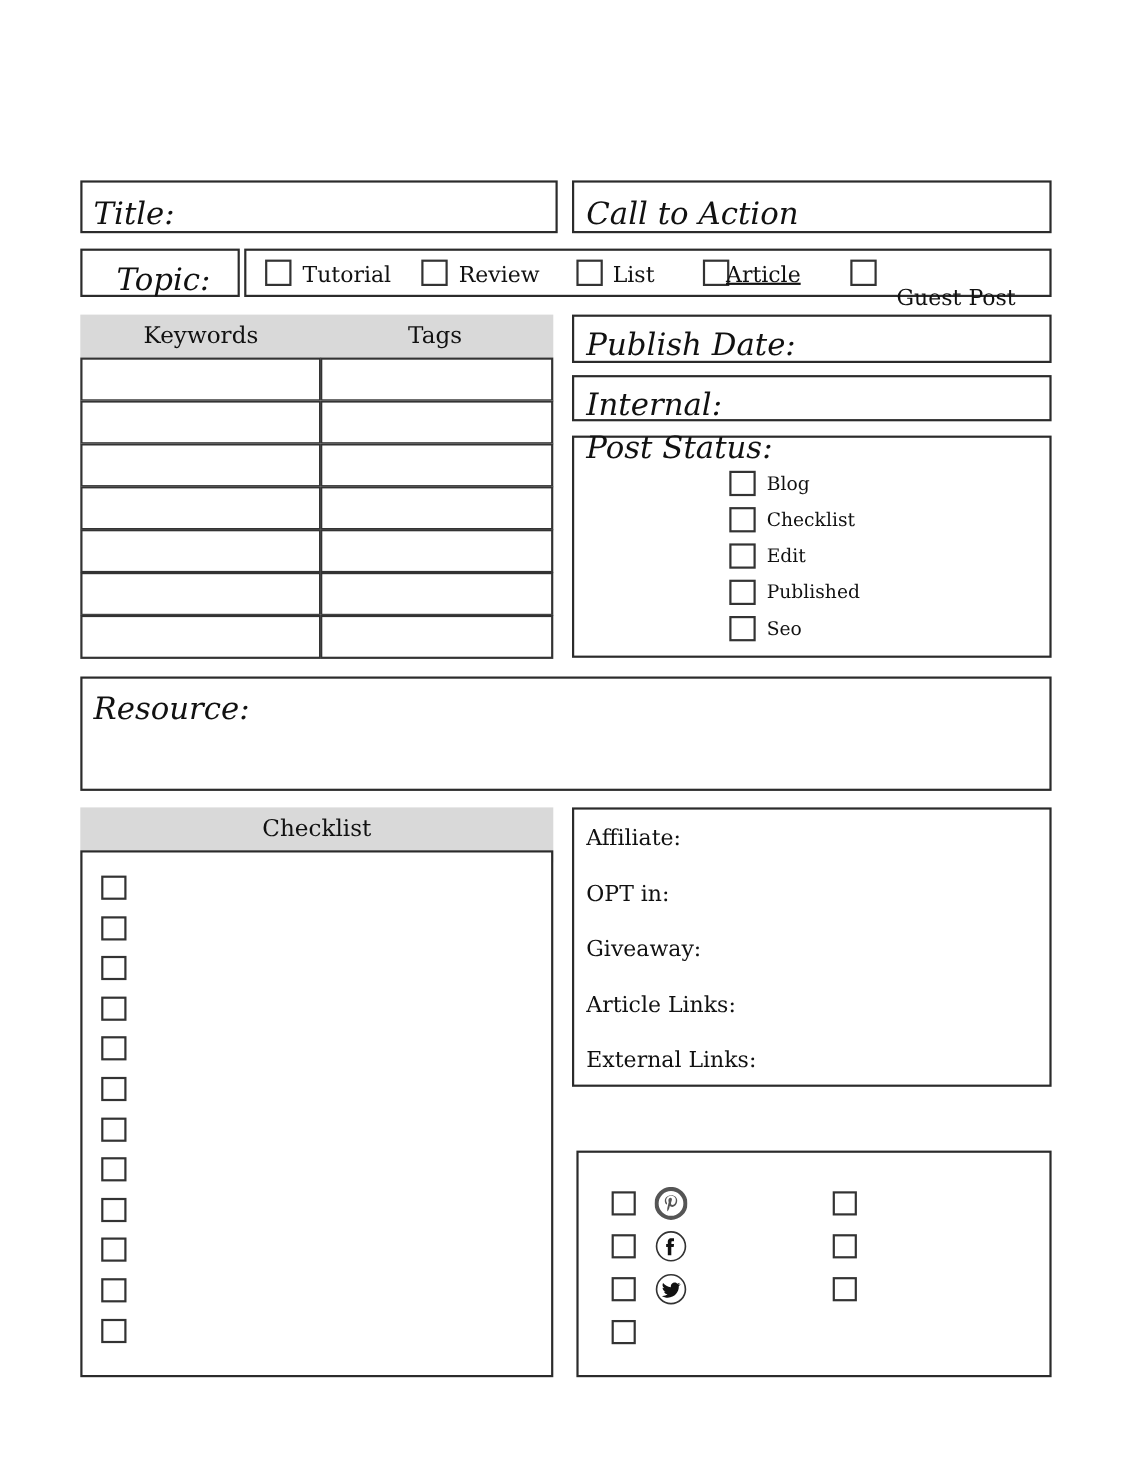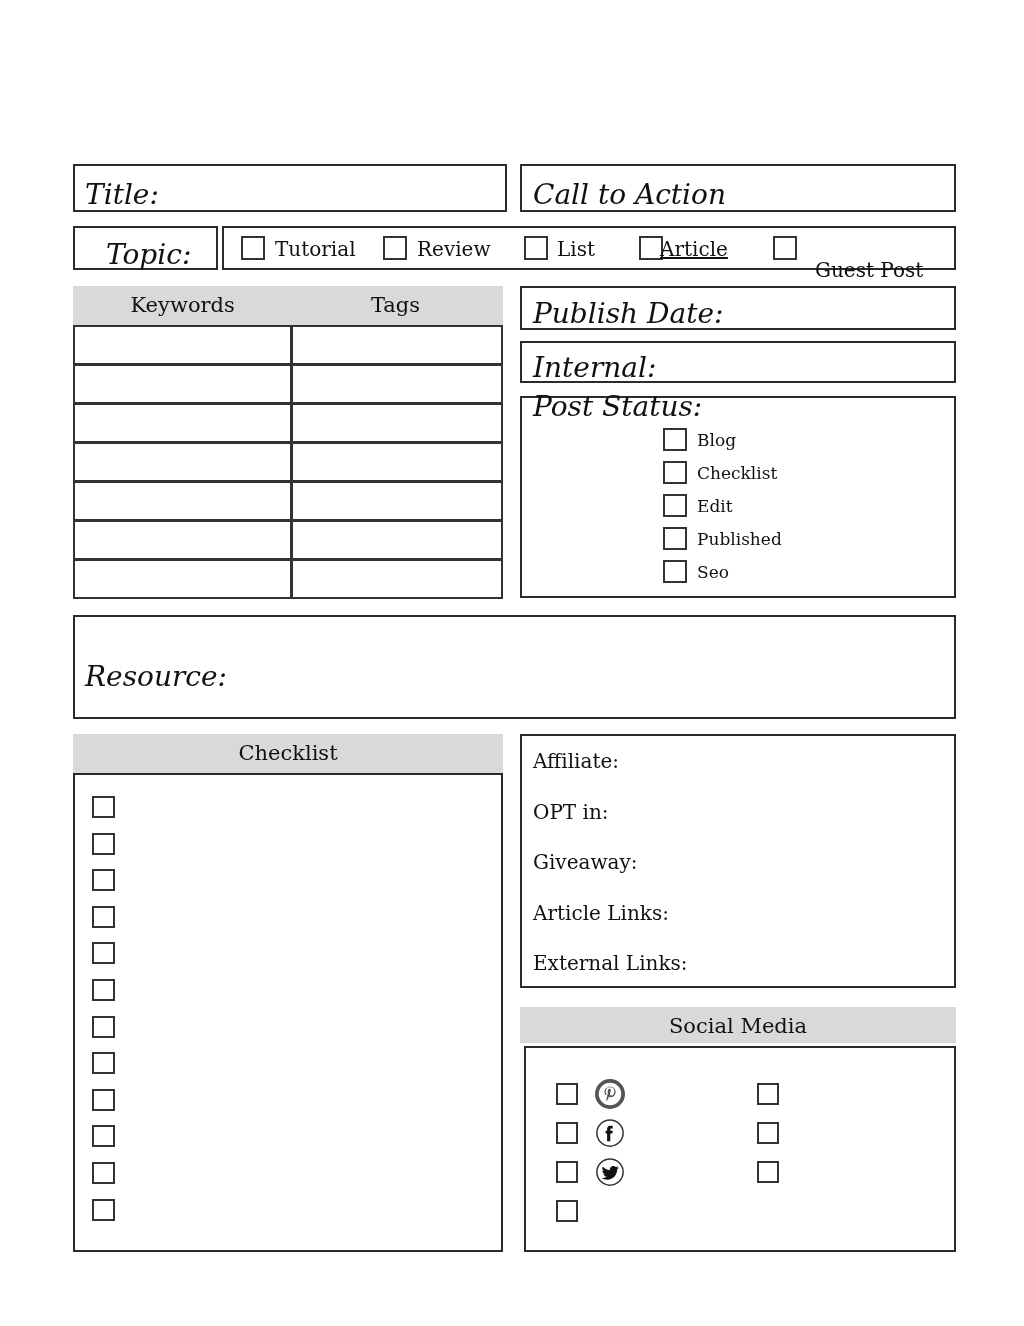--- a/index.html
+++ b/index.html
@@ -169,21 +169,21 @@
       <div class="tx tx-sm" style="left:697px; top:463px;">Checklist</div>
       <div class="cb" style="left:663px; top:494px; width:24px; height:23px;"></div>
       <div class="tx tx-sm" style="left:697px; top:496px;">Edit</div>
       <div class="cb" style="left:663px; top:527px; width:24px; height:23px;"></div>
       <div class="tx tx-sm" style="left:697px; top:529px;">Published</div>
       <div class="cb" style="left:663px; top:560px; width:24px; height:23px;"></div>
       <div class="tx tx-sm" style="left:697px; top:562px;">Seo</div>
     </div>
 
   <div class="box" id="resource-box" style="left:73px; top:615px; width:883px; height:104px;"></div>
-  <div class="box-label" style="left:85px; top:628px;margin-top:32px;">Resource:</div>
+  <div class="box-label" style="left:85px; top:628px;">Resource:</div>
 
   <div class="band" id="checklist-band" style="left:73px; top:734px; width:430px; height:50px;">Checklist</div>
   <div class="box" id="checklist-box" style="left:73px; top:773px; width:430px; height:479px;"></div>
   <div id="checklist-layer">
       <div class="cb" style="left:92px; top:796px; width:23px; height:22px;"></div>
       <div class="tx tx-sm" style="left:128px; top:797px;"></div>
       <div class="cb" style="left:92px; top:833px; width:23px; height:22px;"></div>
       <div class="tx tx-sm" style="left:128px; top:834px;"></div>
       <div class="cb" style="left:92px; top:869px; width:23px; height:22px;"></div>
       <div class="tx tx-sm" style="left:128px; top:870px;"></div>
@@ -209,21 +209,20 @@
 
   <div class="box" id="links-box" style="left:520px; top:734px; width:436px; height:254px;"></div>
   <div id="links-layer">
       <div class="tx" style="left:533px; top:749px;">Affiliate:</div>
       <div class="tx" style="left:533px; top:800px;">OPT in:</div>
       <div class="tx" style="left:533px; top:850px;">Giveaway:</div>
       <div class="tx" style="left:533px; top:901px;">Article Links:</div>
       <div class="tx" style="left:533px; top:951px;">External Links:</div>
     </div>
 
-  <div class="band" id="social-band" style="left:520px; top:1007px; width:436px; height:36px;">Social Media</div>
   <div class="box" id="social-box" style="left:524px; top:1046px; width:432px; height:206px;"></div>
   <div id="social-layer">
       <div class="cb" style="left:556px; top:1083px; width:22px; height:22px;"></div>
       <div class="sico" style="left:595px; top:1079px;">
         <svg viewBox="0 0 32 32" xmlns="http://www.w3.org/2000/svg">
           <circle cx="16" cy="16" r="14" fill="none" stroke="#555555" stroke-width="4"></circle>
           <path fill="#555555" d="M16.6 8.2c-4.2 0-6.6 2.6-6.6 5.4 0 1.3.6 2.9 1.7 3.4.2.1.3 0 .3-.2l.2-1c0-.1 0-.2-.1-.3-.5-.6-.8-1.5-.8-2.3 0-2.3 1.8-4.5 4.9-4.5 2.7 0 4.5 1.7 4.5 4 0 2.7-1.3 4.8-3.2 4.8-1 0-1.8-.8-1.5-1.9.3-1.3.9-2.7.9-3.6 0-.8-.5-1.5-1.4-1.5-1.1 0-2 1.1-2 2.6 0 1 .3 1.6.3 1.6l-1.3 5.4c-.3 1.4-.1 3.3 0 3.4.1.1.2.1.2 0 .1-.1 1.2-1.5 1.6-2.9l.6-2.3c.3.6 1.2 1.1 2.2 1.1 2.9 0 4.9-2.6 4.9-6.1 0-2.6-2.3-5.1-5.6-5.1z"></path>
         </svg>
       </div>
       <div class="tx tx-sm" style="left:636px; top:1084px;"></div>

